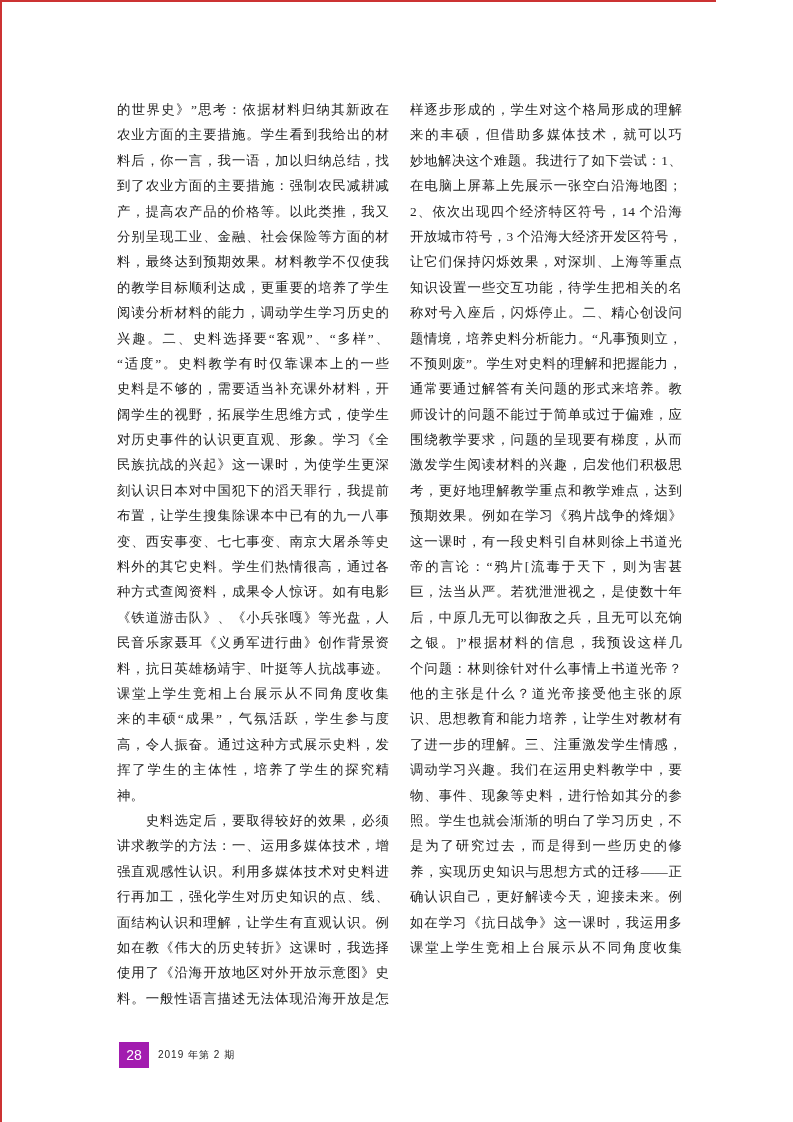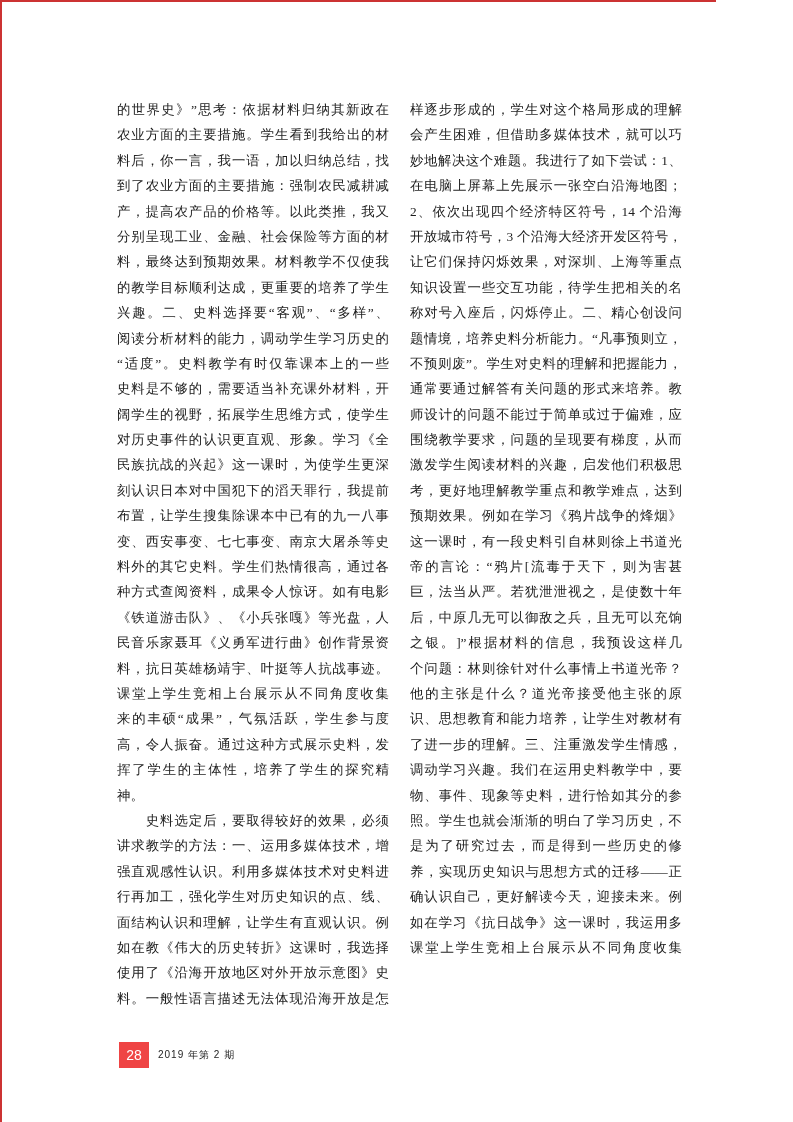--- a/index.html
+++ b/index.html
@@ -42,21 +42,21 @@
     text-align-last: left;
   }
   .footer {
     position: absolute;
     left: 117px; top: 1040px;
     display: flex;
     align-items: center;
     gap: 9px;
   }
   .page-badge {
-    background: #ef4444;
+    background: #a21caf;
     color: #ffffff;
     min-width: 30px; height: 26px;
     display: flex; align-items: center; justify-content: center;
     font-family: "Liberation Sans", "DejaVu Sans", sans-serif;
     font-size: 14px;
   }
   .issue-label {
     font-family: "Liberation Sans", "DejaVu Sans", sans-serif;
     font-size: 10px;
     color: #1c1c1c;
@@ -71,22 +71,22 @@
   <div class="content">
     <div class="column">
         <div class="line">的世界史》”思考：依据材料归纳其新政在</div>
         <div class="line">农业方面的主要措施。学生看到我给出的材</div>
         <div class="line">料后，你一言，我一语，加以归纳总结，找</div>
         <div class="line">到了农业方面的主要措施：强制农民减耕减</div>
         <div class="line">产，提高农产品的价格等。以此类推，我又</div>
         <div class="line">分别呈现工业、金融、社会保险等方面的材</div>
         <div class="line">料，最终达到预期效果。材料教学不仅使我</div>
         <div class="line">的教学目标顺利达成，更重要的培养了学生</div>
+        <div class="line">阅读分析材料的能力，调动学生学习历史的</div>
         <div class="line">兴趣。二、史料选择要“客观”、“多样”、</div>
-        <div class="line">阅读分析材料的能力，调动学生学习历史的</div>
         <div class="line">“适度”。史料教学有时仅靠课本上的一些</div>
         <div class="line">史料是不够的，需要适当补充课外材料，开</div>
         <div class="line">阔学生的视野，拓展学生思维方式，使学生</div>
         <div class="line">对历史事件的认识更直观、形象。学习《全</div>
         <div class="line">民族抗战的兴起》这一课时，为使学生更深</div>
         <div class="line">刻认识日本对中国犯下的滔天罪行，我提前</div>
         <div class="line">布置，让学生搜集除课本中已有的九一八事</div>
         <div class="line">变、西安事变、七七事变、南京大屠杀等史</div>
         <div class="line">料外的其它史料。学生们热情很高，通过各</div>
         <div class="line">种方式查阅资料，成果令人惊讶。如有电影</div>
@@ -102,21 +102,21 @@
         <div class="line">讲求教学的方法：一、运用多媒体技术，增</div>
         <div class="line">强直观感性认识。利用多媒体技术对史料进</div>
         <div class="line">行再加工，强化学生对历史知识的点、线、</div>
         <div class="line">面结构认识和理解，让学生有直观认识。例</div>
         <div class="line">如在教《伟大的历史转折》这课时，我选择</div>
         <div class="line">使用了《沿海开放地区对外开放示意图》史</div>
         <div class="line">料。一般性语言描述无法体现沿海开放是怎</div>
       </div>
     <div class="column">
         <div class="line">样逐步形成的，学生对这个格局形成的理解</div>
-        <div class="line">会产生困难，但借助多媒体技术，就可以巧</div>
+        <div class="line">来的丰硕，但借助多媒体技术，就可以巧</div>
         <div class="line">妙地解决这个难题。我进行了如下尝试：1、</div>
         <div class="line">在电脑上屏幕上先展示一张空白沿海地图；</div>
         <div class="line">2、依次出现四个经济特区符号，14 个沿海</div>
         <div class="line">开放城市符号，3 个沿海大经济开发区符号，</div>
         <div class="line">让它们保持闪烁效果，对深圳、上海等重点</div>
         <div class="line">知识设置一些交互功能，待学生把相关的名</div>
         <div class="line">称对号入座后，闪烁停止。二、精心创设问</div>
         <div class="line">题情境，培养史料分析能力。“凡事预则立，</div>
         <div class="line">不预则废”。学生对史料的理解和把握能力，</div>
         <div class="line">通常要通过解答有关问题的形式来培养。教</div>

